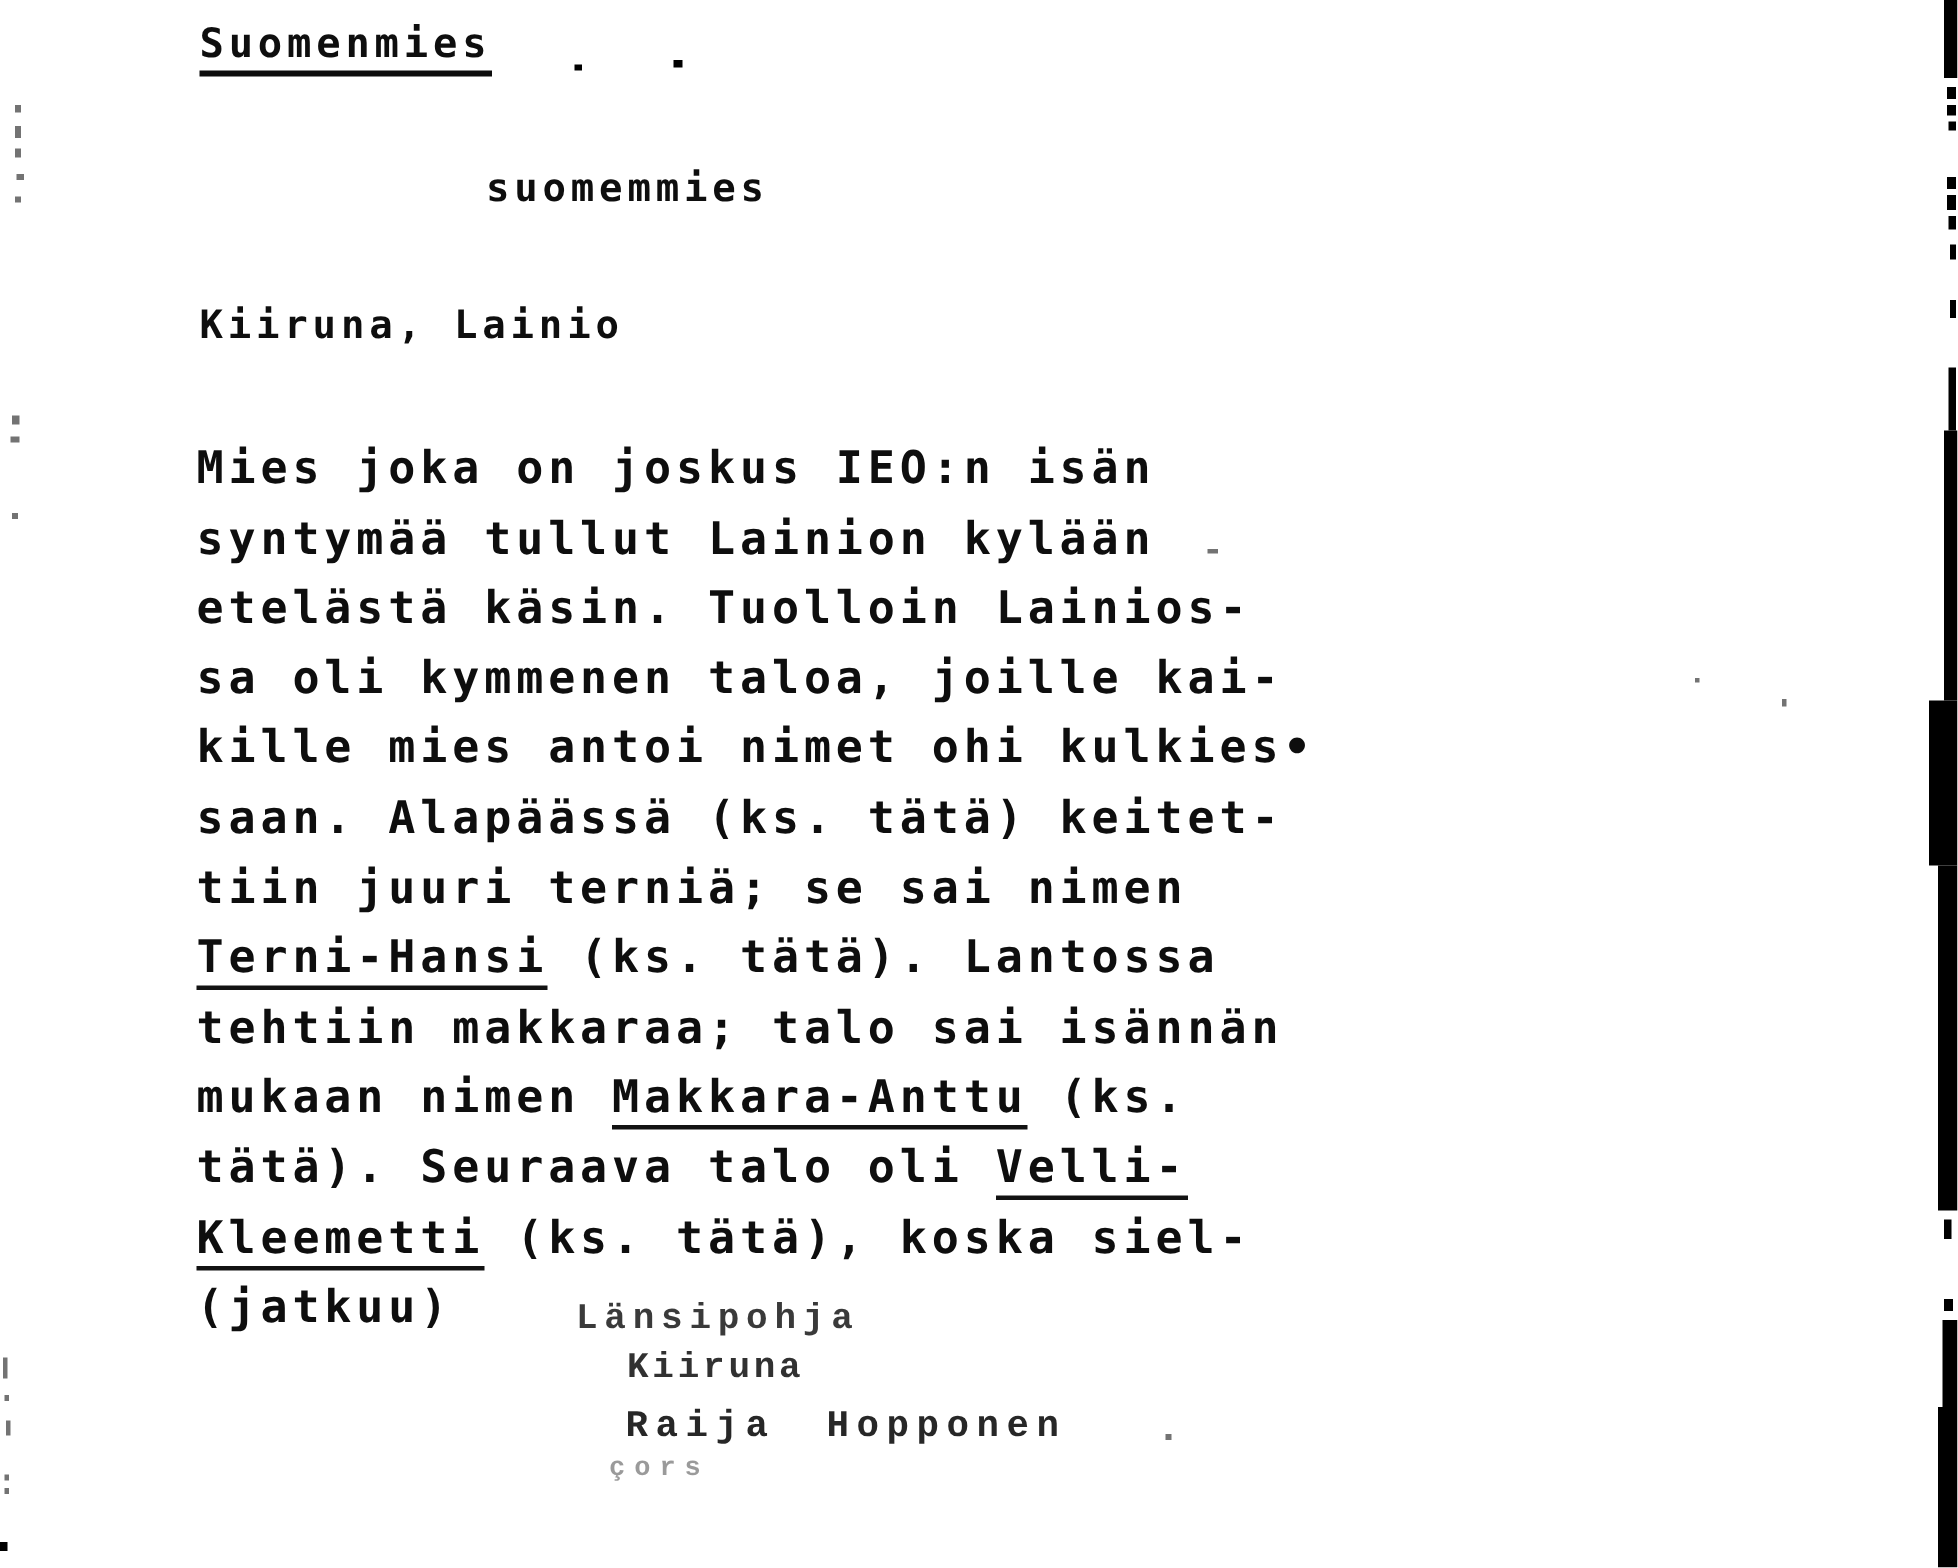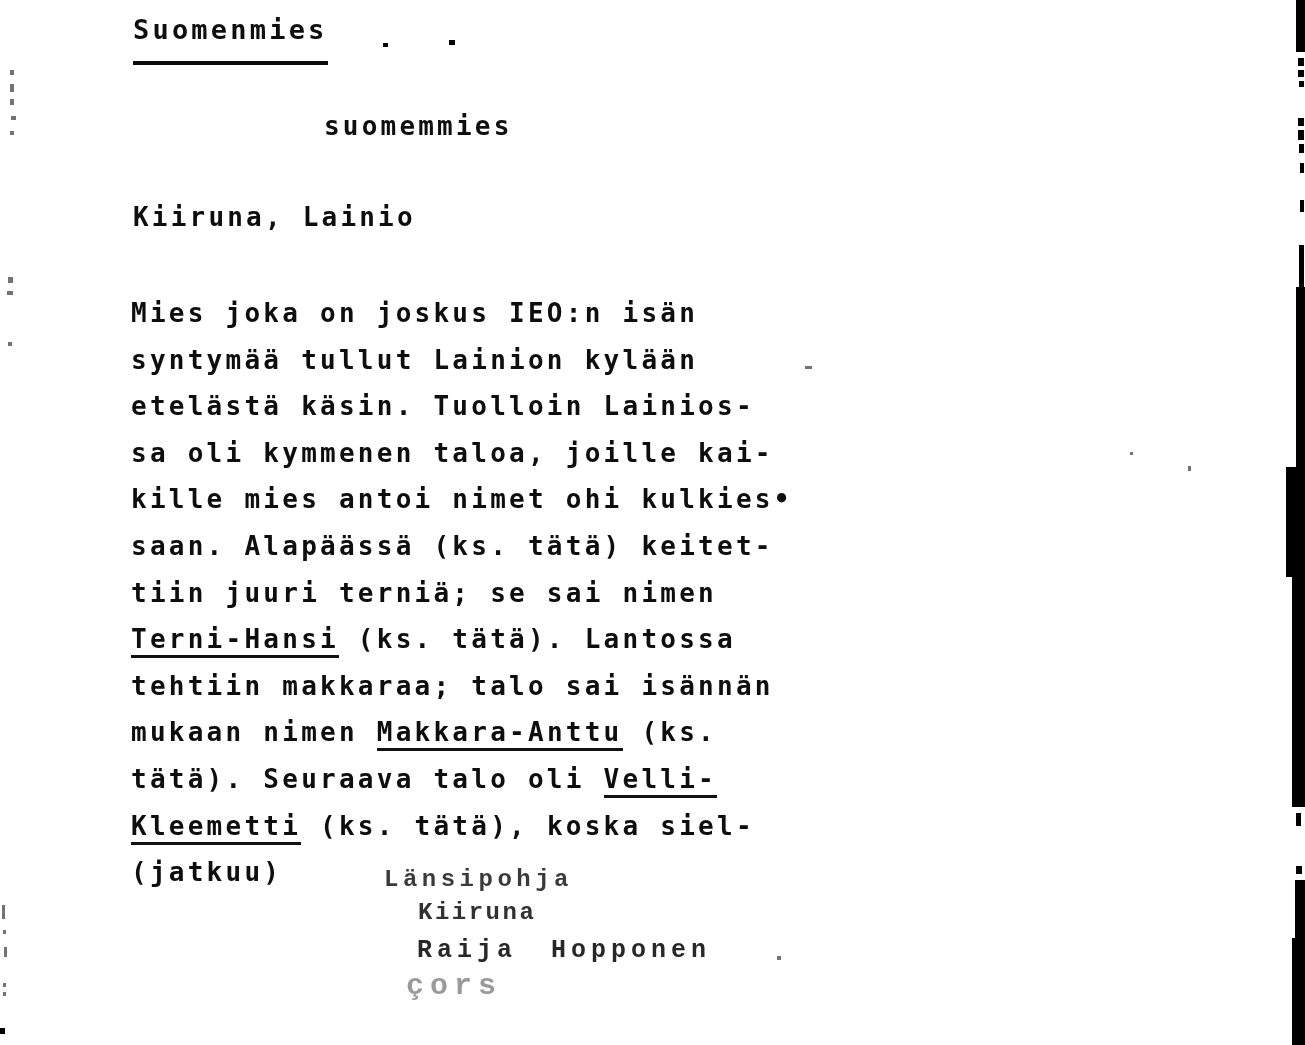--- a/index.html
+++ b/index.html
@@ -20,29 +20,29 @@
     font-weight: bold;
     white-space: pre;
   }
   .heading {
     left: 133px; top: 14px;
     font-size: 27px; letter-spacing: 3.2px;
   }
   .heading .u-head {
     display: inline-block;
     border-bottom: 4px solid #0d0d0d;
-    padding-bottom: 16px;
+    padding-bottom: 2px;
   }
   .subheading { left: 324px; top: 111px; font-size: 26px; letter-spacing: 3.2px; }
   .location   { left: 133px; top: 202px; font-size: 26px; letter-spacing: 3.2px; }
 
   .body-text {
     position: absolute;
     left: 131px; top: 290px;
-    font-size: 26px; letter-spacing: 3.25px;
+    font-size: 30px; letter-spacing: 3.25px;
     line-height: 46.6px;
     color: #0e0e0e;
     font-weight: bold;
     white-space: pre;
   }
   .body-text .tline { height: 46.6px; }
   .body-text .u {
     border-bottom: 3px solid #121212;
     padding-bottom: 1px;
   }
@@ -51,21 +51,21 @@
   .stamp {
     position: absolute;
     color: #101010;
     font-family: Liberation Mono, monospace;
     font-weight: bold;
     white-space: pre;
   }
   .stamp-region    { left: 384px; top: 866px; font-size: 24px; letter-spacing: 4.5px; opacity: .82; }
   .stamp-place     { left: 418px; top: 899px; font-size: 24px; letter-spacing: 2.5px; opacity: .86; }
   .stamp-collector { left: 377px; top: 936px; font-size: 25px; letter-spacing: 5px; word-spacing: 14px; opacity: .9; margin-left: 40px; }
-  .stamp-faded     { left: 406px; top: 969px; font-size: 30px; letter-spacing: 6px; opacity: .42; }
+  .stamp-faded     { left: 406px; top: 969px; font-size: 18px; letter-spacing: 6px; opacity: .42; }
 
   
   .art { position: absolute; background: #000; }
   .faint { opacity: .55; }
 </style>
 </head>
 <body>
 
 <div class="page">
 

